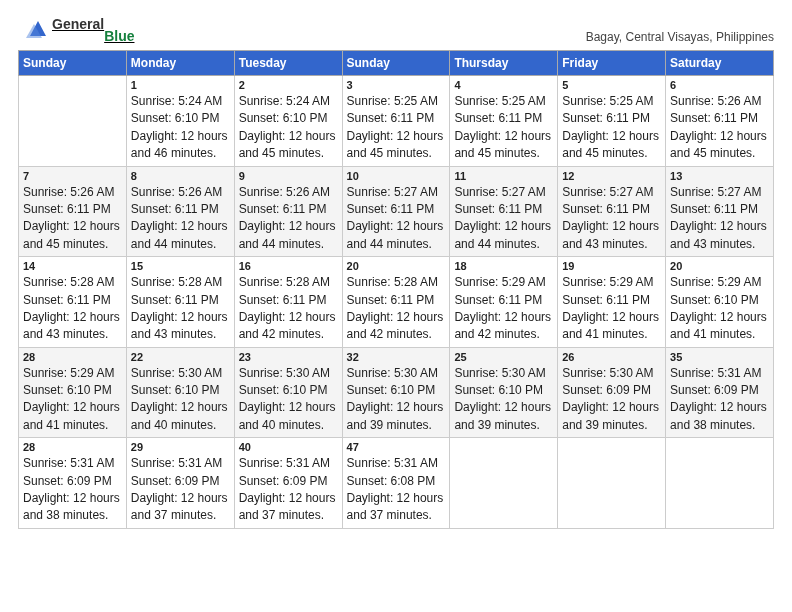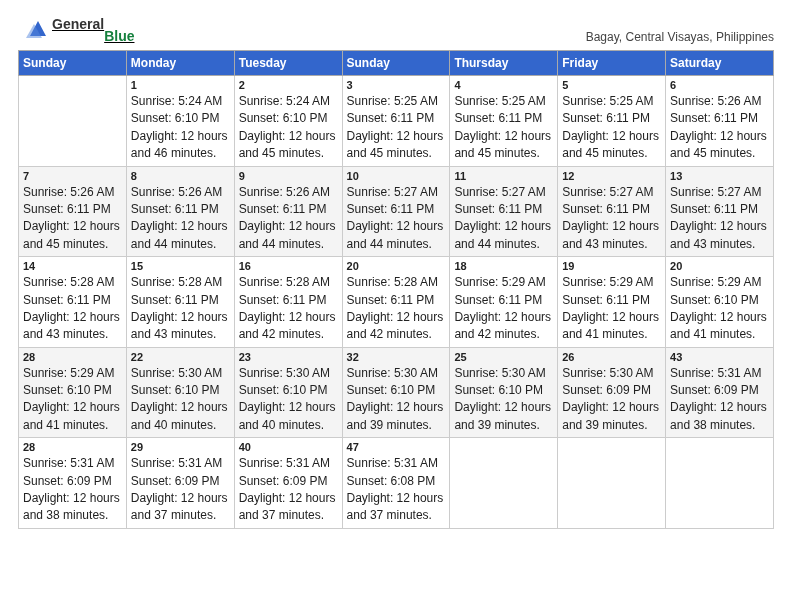--- a/index.html
+++ b/index.html
@@ -319,21 +319,21 @@
 and 39 minutes.</div>
           </td>
           <td>
             <div class="day-num">26</div>
             <div class="day-detail" style="white-space: pre-line;">Sunrise: 5:30 AM
 Sunset: 6:09 PM
 Daylight: 12 hours
 and 39 minutes.</div>
           </td>
           <td>
-            <div class="day-num">43</div>
+            <div class="day-num">35</div>
             <div class="day-detail" style="white-space: pre-line;">Sunrise: 5:31 AM
 Sunset: 6:09 PM
 Daylight: 12 hours
 and 38 minutes.</div>
           </td>
         </tr>
         <tr>
           <td>
             <div class="day-num">28</div>
             <div class="day-detail" style="white-space: pre-line;">Sunrise: 5:31 AM

